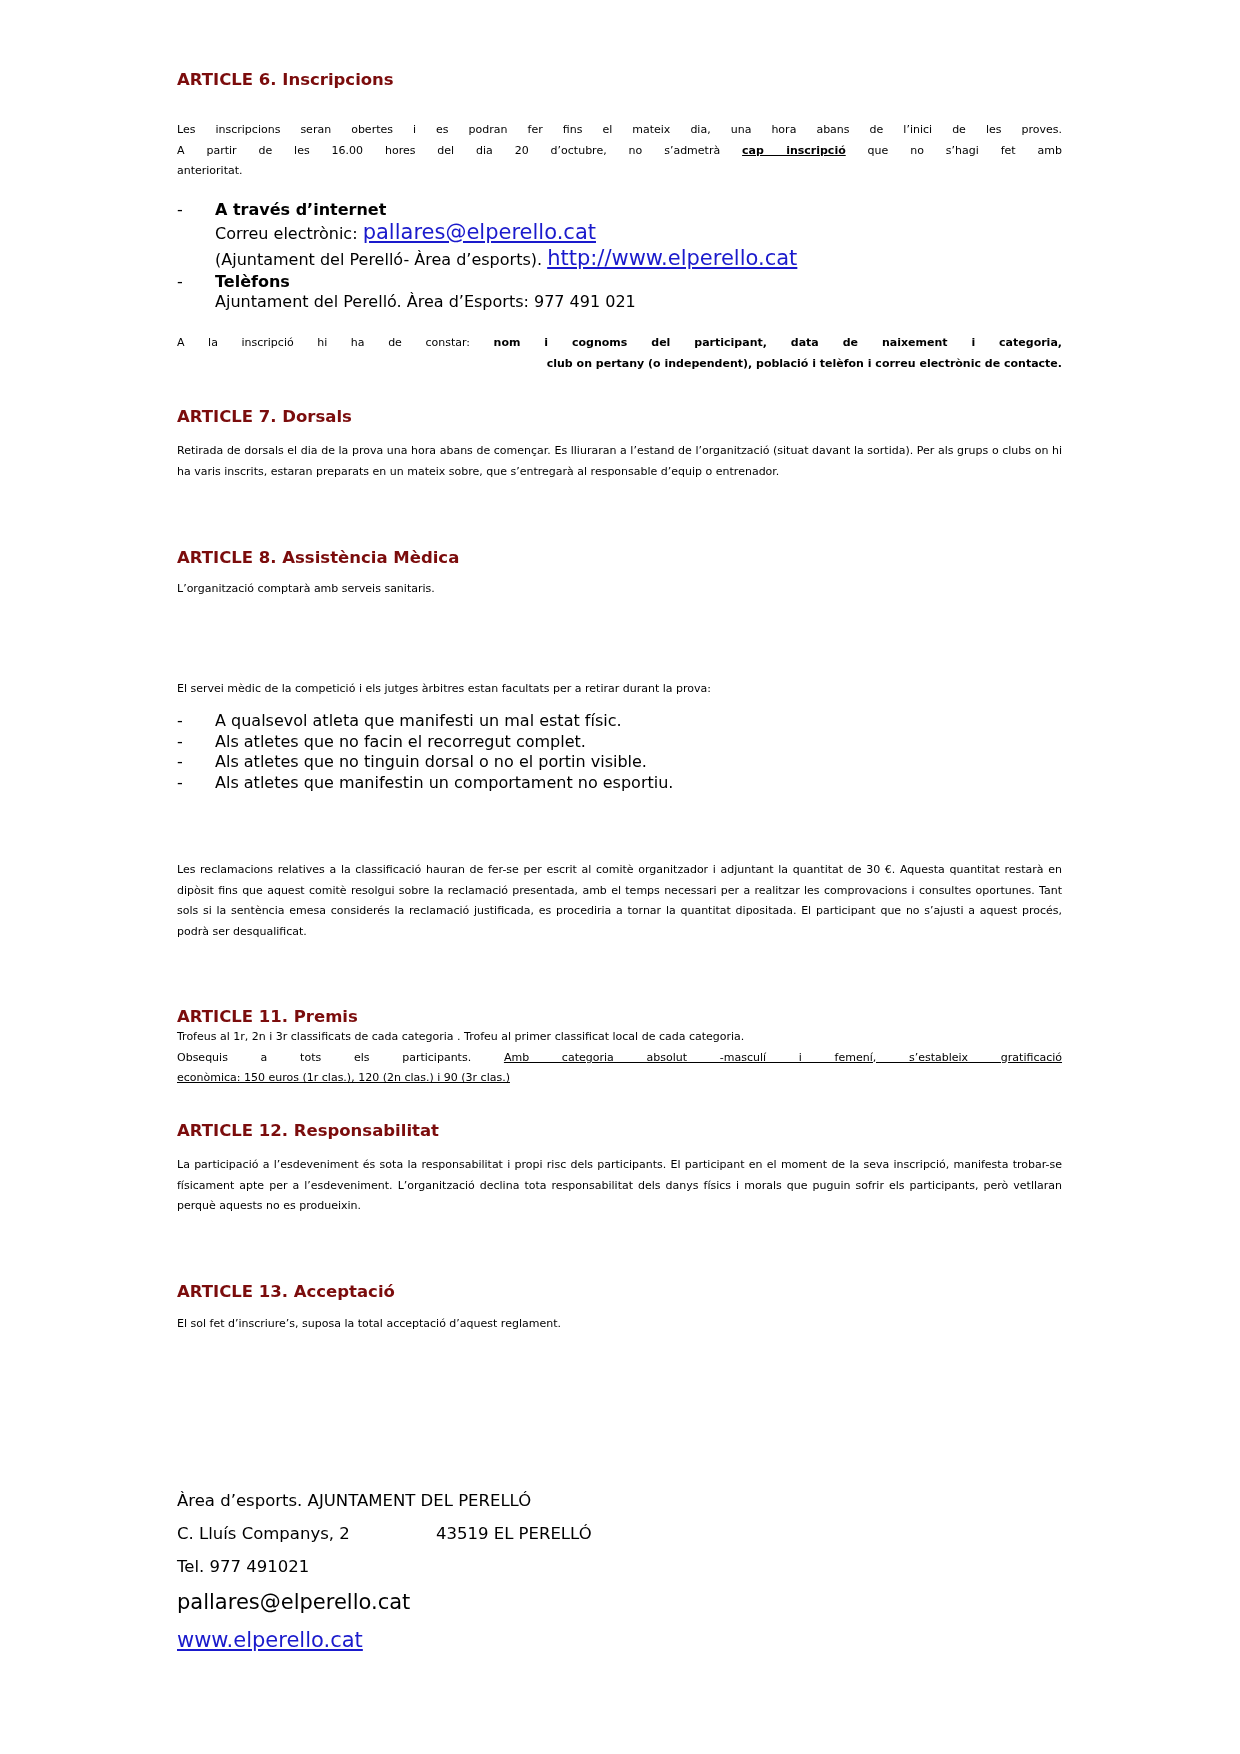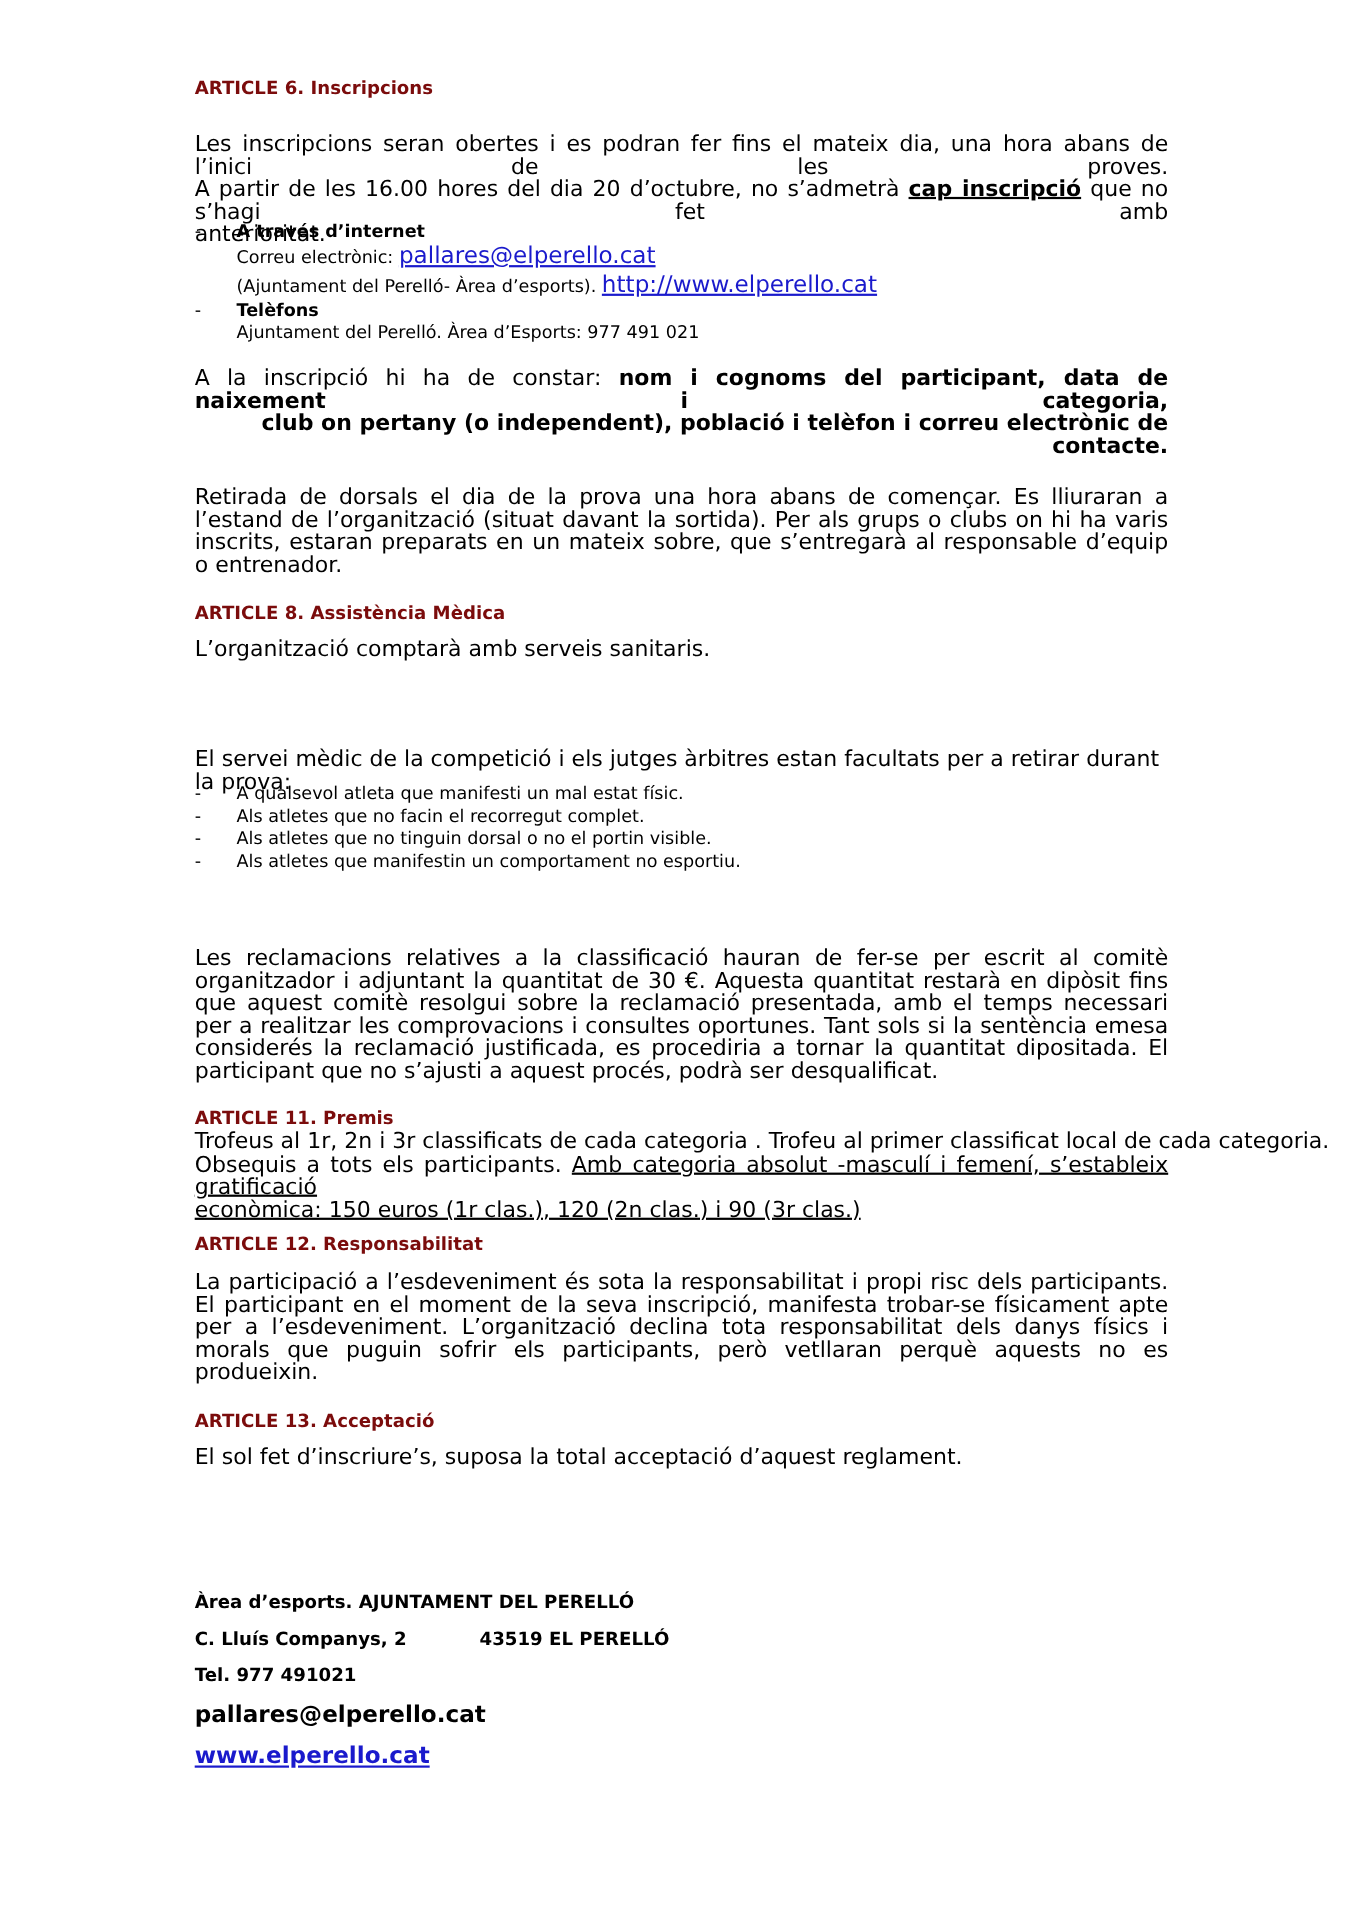--- a/index.html
+++ b/index.html
@@ -1,30 +1,30 @@
 <!DOCTYPE html>
 <html><head>
 <meta charset="utf-8">
 <style>
   html, body { margin: 0; padding: 0; background: #ffffff; }
   body { width: 1240px; height: 1754px; position: relative; overflow: hidden;
          font-family: "DejaVu Sans", sans-serif; color: #000; }
   .page { position: absolute; left: 0; top: 0; width: 1240px; height: 1666px; border-radius: 31px; }
-  .blk { position: absolute; left: 177px; width: 885px; font-size: 20px; line-height: 20.5px; }
+  .blk { position: absolute; left: 177px; width: 885px; font-size: 11px; line-height: 20.5px; }
   .h { color: #7b0c0c; font-weight: bold; font-size: 16.5px; }
   .j { text-align: justify; text-align-last: left; }
   .jl { text-align: justify; text-align-last: justify; }
   .b { font-weight: bold; text-align: right; }
   .u { text-decoration: underline; }
   .link { color: #1a1acc; text-decoration: underline; }
   .big { font-size: 21px; text-align: right; }
   .li { position: absolute; left: 177px; width: 885px; font-size: 16px; line-height: 20.5px; }
   .li .dash { position: absolute; left: 0; }
   .li .txt { position: absolute; left: 38px; white-space: nowrap; }
-  .contact { position: absolute; left: 177px; font-weight: bold; font-size: 16.5px; white-space: nowrap; }
+  .contact { position: absolute; left: 177px; font-weight: normal; font-size: 16.5px; white-space: nowrap; margin-top: 44px; }
   .contact.big { font-size: 21px; }
 </style>
 </head>
 <body>
 
 <div class="page">
 
   <div class="blk h" style="top:70px">ARTICLE 6. Inscripcions</div>
   <div class="blk" style="top:120px">
     <div class="jl">Les inscripcions seran obertes i es podran fer  fins el mateix dia, una hora abans de l’inici de les proves.</div>
@@ -48,20 +48,21 @@
   </div>
   <div class="li" style="top:292px">
     <span class="txt">Ajuntament del Perelló. Àrea d’Esports:  977 491 021</span>
   </div>
 
   <div class="blk" style="top:333px">
     <div class="jl"><span>A la inscripció hi ha de constar: </span><span class="b">nom i cognoms del participant, data de naixement i categoria,</span></div>
     <div class="b">club on pertany (o independent), població i telèfon i correu electrònic de contacte.</div>
   </div>
 
+  <div class="blk h" style="top:407px">ARTICLE 7. Dorsals</div>
   <div class="blk j" style="top:441px">Retirada de dorsals el dia de la prova una hora abans de començar. Es lliuraran a l’estand de l’organització (situat davant la sortida). Per als grups o clubs on hi ha varis inscrits, estaran preparats en un mateix sobre, que s’entregarà al responsable d’equip o entrenador.</div>
 
   <div class="blk h" style="top:548px">ARTICLE 8. Assistència Mèdica</div>
   <div class="blk" style="top:579px">L’organització comptarà amb serveis sanitaris.</div>
 
   <div class="blk" style="top:679px">El servei mèdic de la competició i els jutges àrbitres estan facultats per a retirar durant la prova:</div>
   <div class="li" style="top:711px">
     <span class="dash">-</span>
     <span class="txt">A qualsevol atleta que manifesti un mal estat físic.</span>
   </div>

